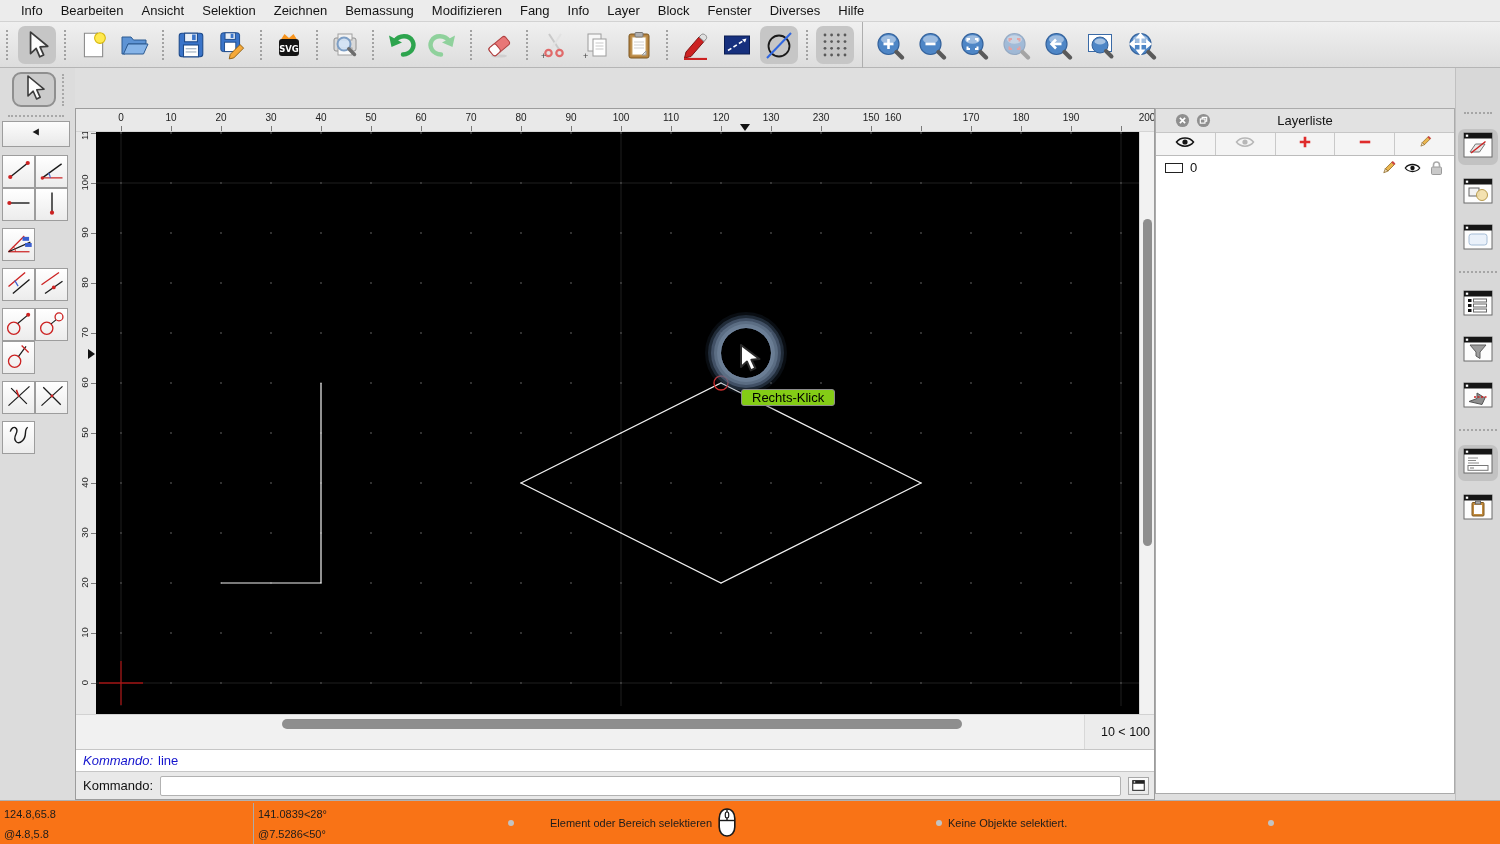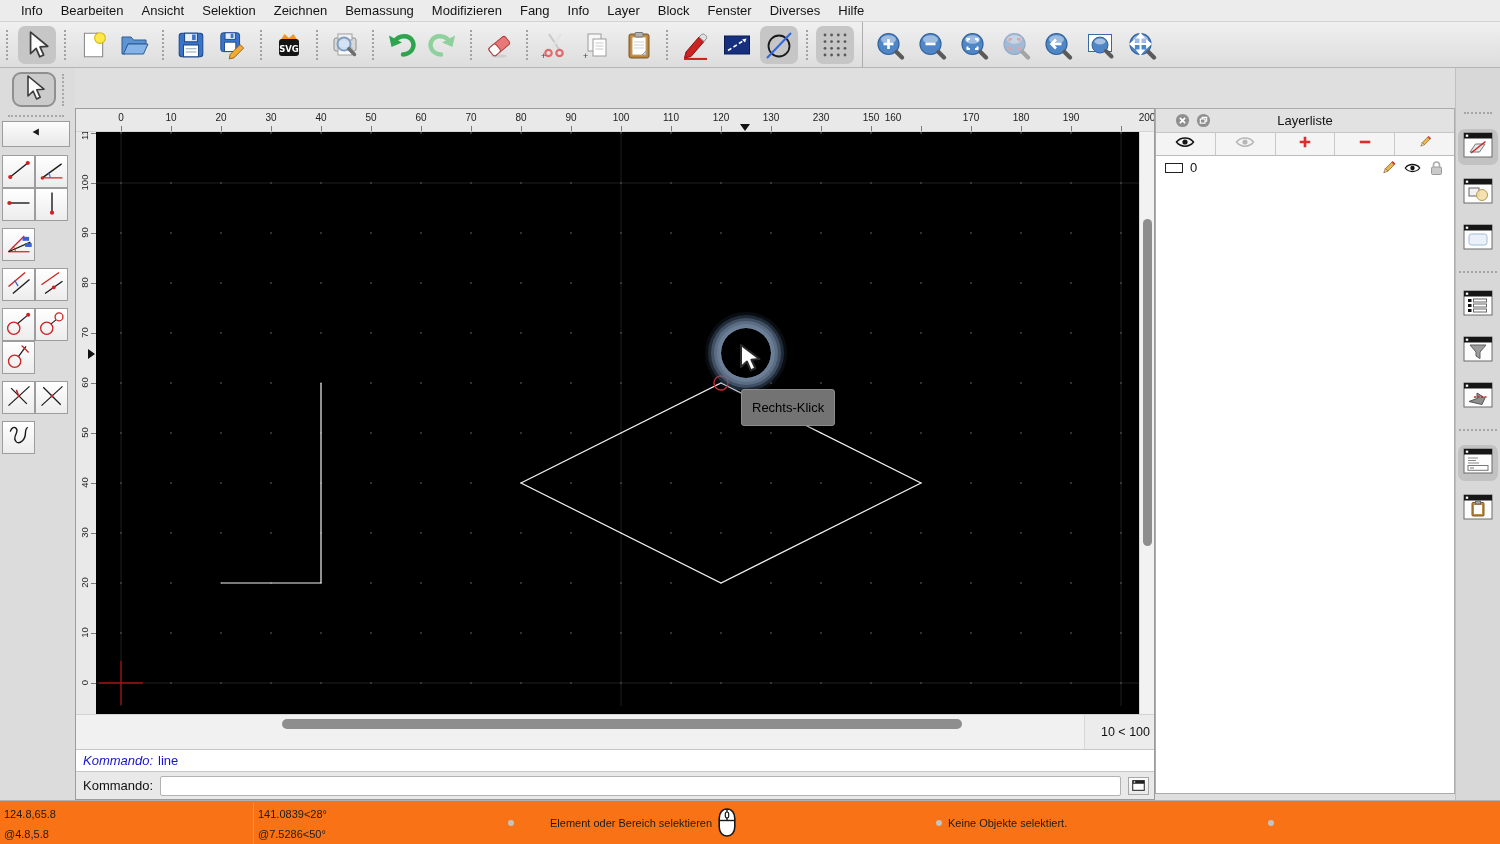--- a/index.html
+++ b/index.html
@@ -73,22 +73,22 @@
   .canvas { width:1043px; flex:none; position:relative; background:#000; overflow:hidden; }
   .glow { position:absolute; width:50px; height:50px; border-radius:50%;
           box-shadow: 0 0 0 1px rgba(140,160,180,.22),
                       0 0 0 4px rgba(125,145,168,.45),
                       0 0 0 7px rgba(108,128,152,.60),
                       0 0 0 10px rgba(92,112,138,.55),
                       0 0 0 13px rgba(72,92,118,.38),
                       0 0 0 16px rgba(52,72,98,.18); }
   .cursor-arrow { position:absolute; width:24px; height:28px; }
   .cursor-arrow svg { width:100%; height:100%; }
-  .tooltip { position:absolute; background:#737373; border:1px solid #8c8c8c; border-radius:3px;
-             padding:10px 10px; font-size:13px; color:#000; white-space:nowrap;
+  .tooltip { position:absolute; background:#84cc16; border:1px solid #8c8c8c; border-radius:3px;
+             padding:0 10px; font-size:13px; color:#000; white-space:nowrap;
              box-shadow:0 2px 5px rgba(0,0,0,.45); }
 
   .vscroll { width:15px; flex:none; background:#f2f2f2; border-left:1px solid #d6d6d6; position:relative; }
   .vthumb { position:absolute; left:3px; top:87px; width:9px; height:327px; background:#8e8e8e; border-radius:5px; }
 
   .hscroll-row { height:35px; flex:none; display:flex; background:#f1f1f1; border-top:1px solid #d2d2d2; }
   .hscroll { flex:1; position:relative; }
   .hthumb { position:absolute; left:206px; top:4px; width:680px; height:10px; background:#8e8e8e; border-radius:5px; }
   .scroll-indicator { width:70px; flex:none; display:flex; align-items:center; justify-content:flex-end;
                       padding-right:4px; font-size:12.5px; color:#111; background:#ececec; border-left:1px solid #d8d8d8; }

